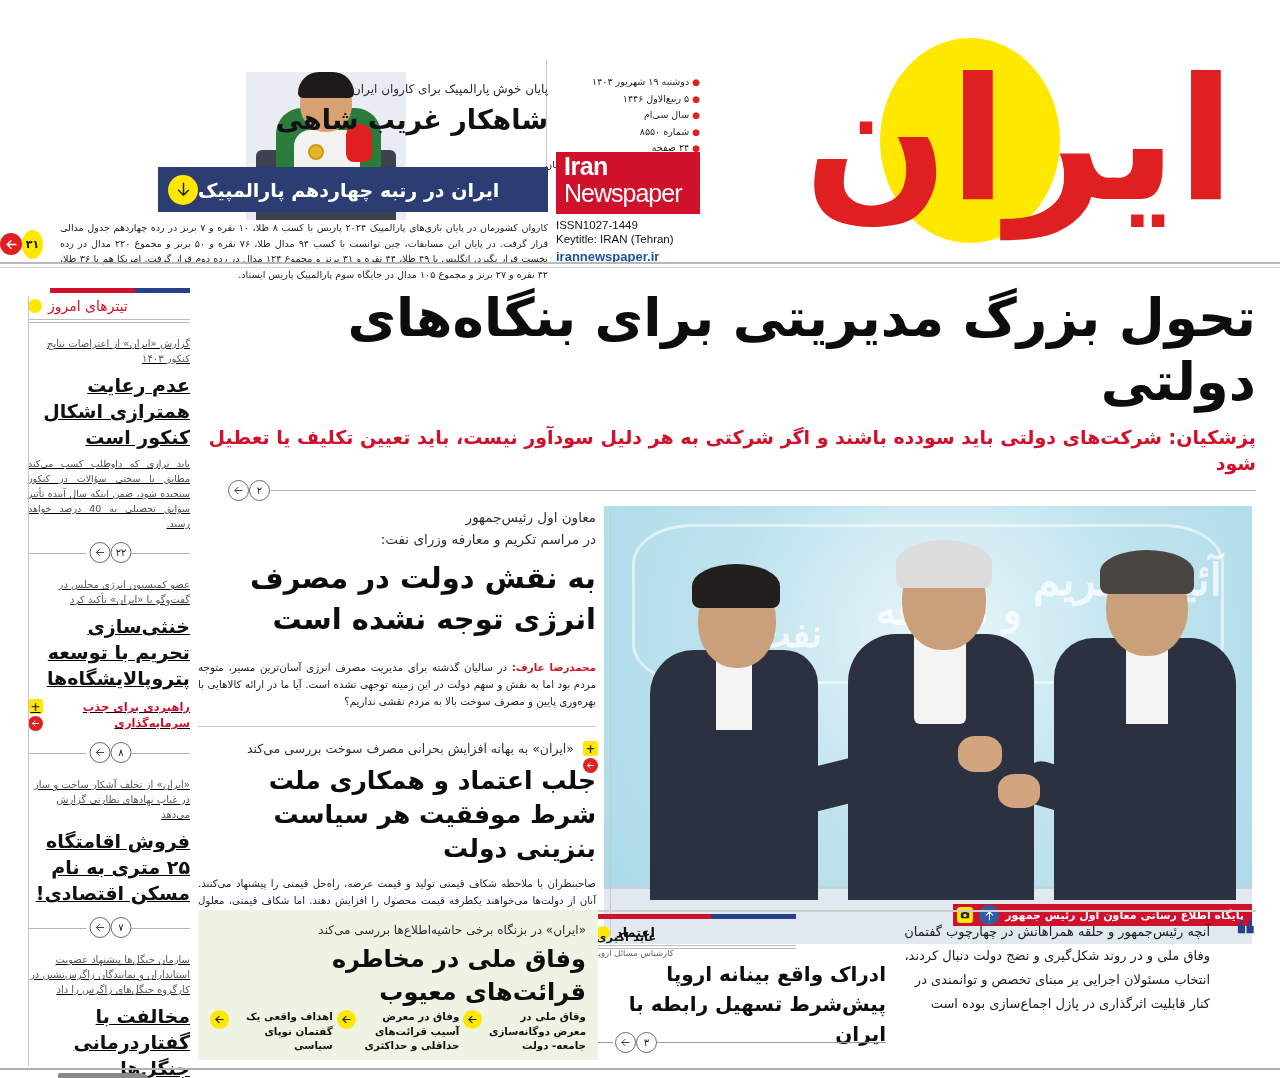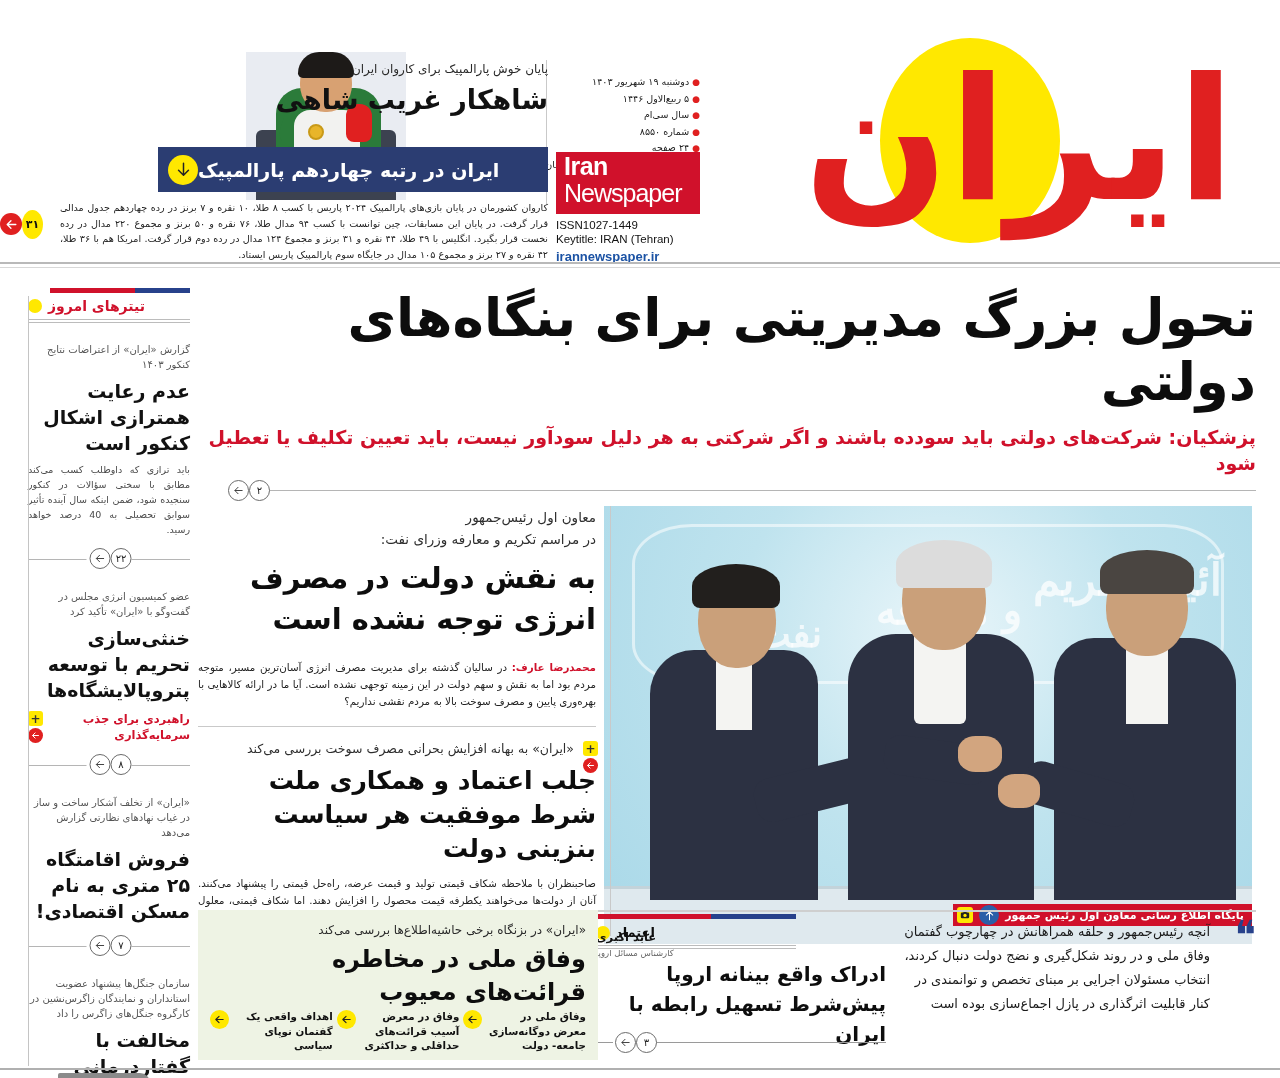--- a/index.html
+++ b/index.html
@@ -40,21 +40,21 @@
   }
   .brandbox .l1 { font-size:25px; font-weight:800; line-height:25px; font-family:"Liberation Sans",sans-serif; direction:ltr; text-align:left; letter-spacing:-.5px;}
   .brandbox .l2 { font-size:25px; font-weight:400; line-height:28px; font-family:"Liberation Sans",sans-serif; direction:ltr; text-align:left; letter-spacing:-1px;}
   .issn { position:absolute; left:556px; top:218px; width:150px; direction:ltr; text-align:left; }
   .issn .i1, .issn .i2 { font-size:11.5px; color:#111; line-height:14px; font-family:"Liberation Sans",sans-serif;}
   .issn .i3 { font-size:13px; color:#1B52A4; font-weight:800; line-height:18px; font-family:"Liberation Sans",sans-serif; margin-top:2px;}
 
   .vrule-mast { position:absolute; left:546px; top:60px; width:1px; height:145px; background:#c9c9c9; }
 
   
-  .para { position:absolute; left:0; top:52px; width:548px; height:200px; }
+  .para { position:absolute; left:0; top:72px; width:548px; height:200px; }
   .para-photo {
     position:absolute; left:246px; top:0; width:160px; height:148px; overflow:hidden;
     background:linear-gradient(#cfd6e2,#9fa9bb);
   }
   .pp-wall { position:absolute; inset:0; background:#e9ecf2; }
   .pp-chair { position:absolute; left:10px; bottom:0; width:140px; height:70px; background:#3c4250; border-radius:6px 6px 0 0;}
   .pp-body { position:absolute; left:30px; bottom:28px; width:105px; height:84px; background:#2b7b3a; border-radius:26px 26px 8px 8px;}
   .pp-shirt { position:absolute; left:48px; bottom:20px; width:66px; height:70px; background:#f2f2f0; border-radius:16px 16px 4px 4px;}
   .pp-head { position:absolute; left:54px; bottom:88px; width:52px; height:56px; background:#d8a172; border-radius:48%;}
   .pp-hair { position:absolute; left:52px; bottom:122px; width:56px; height:26px; background:#1d1a18; border-radius:26px 26px 6px 6px;}
@@ -98,24 +98,24 @@
   
   .content { position:absolute; left:0; top:278px; width:1280px; height:800px; }
 
   
   .sidebar { position:absolute; left:28px; top:10px; width:162px; }
   .sb-barline { width:140px; height:5px; margin:0 0 0 auto; display:flex; flex-direction:row-reverse;}
   .sb-barline .r { width:85px; height:5px; background:#D0112B;}
   .sb-barline .b { width:55px; height:5px; background:#27418B;}
   .sb-head { display:flex; flex-direction:row-reverse; align-items:center; justify-content:flex-start; margin-top:5px; gap:6px;}
   .sb-head .dot { width:14px;height:14px;border-radius:50%;background:#FFE800;flex:0 0 14px;}
-  .sb-head .lbl { font-size:14px; font-weight:700; color:#D0112B; direction:rtl;}
+  .sb-head .lbl { font-size:14px; font-weight:400; color:#D0112B; direction:rtl;}
   .sb-dbl { margin-top:5px; border-top:1px solid #bcbcbc; border-bottom:1px solid #bcbcbc; height:4px;}
 
-  .sb-item { margin-top:19px; text-align:right; direction:rtl;}
+  .sb-item { margin-top:13px; text-align:right; direction:rtl;text-decoration:underline;}
   .sb-kicker { font-size:10px; color:#555; line-height:15px; }
   .sb-title { font-size:19px; font-weight:800; color:#111; line-height:26px; margin-top:6px;}
   .sb-sum { font-size:9.5px; color:#4a4a4a; line-height:15px; margin-top:6px; text-align:justify;}
   .sb-sub { margin-top:8px; display:flex; flex-direction:row-reverse; align-items:center; gap:5px;}
   .sb-sub .chips { display:flex; flex-direction:column; gap:2px; }
   .chip-y { width:15px;height:15px;border-radius:3px;background:#FFE800;display:flex;align-items:center;justify-content:center;font-size:12px;font-weight:800;color:#333;line-height:1;}
   .chip-r { width:15px;height:15px;border-radius:50%;background:#E02020;display:flex;align-items:center;justify-content:center;}
   .chip-r svg{width:9px;height:9px;}
   .sb-sub .stxt { font-size:11.5px; font-weight:800; color:#D0112B; line-height:16px; direction:rtl; text-align:right;}
 

